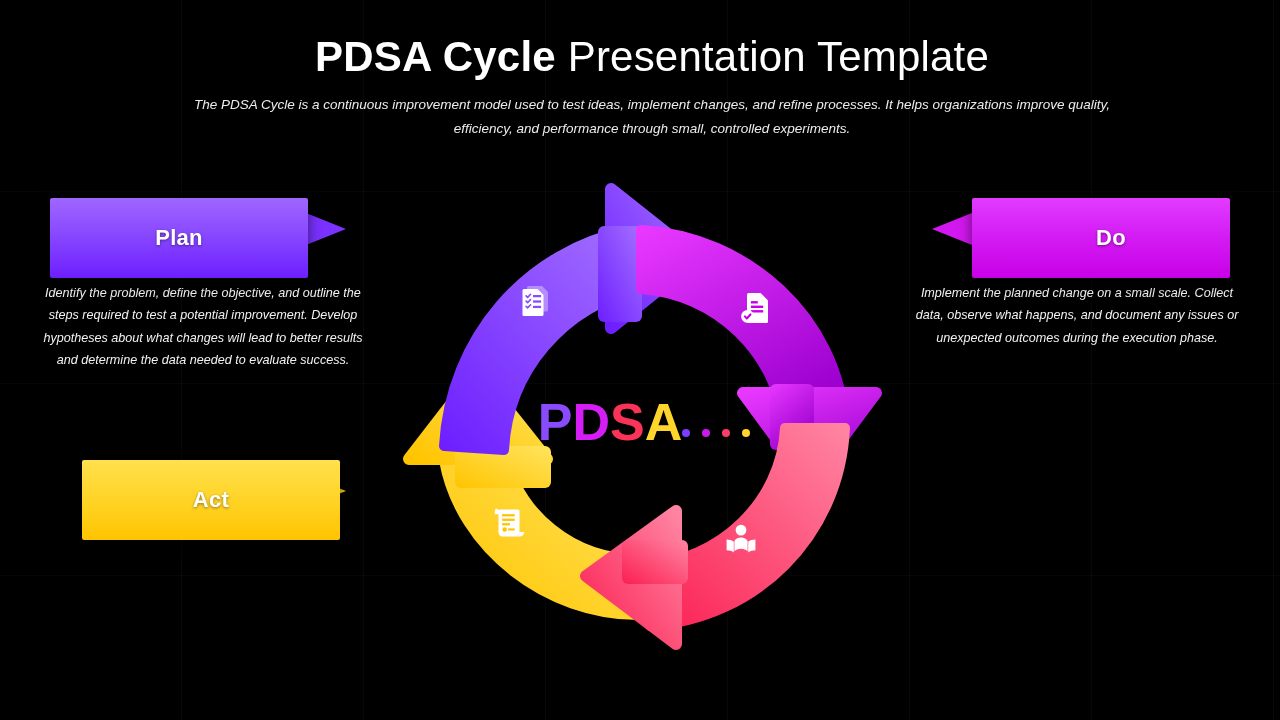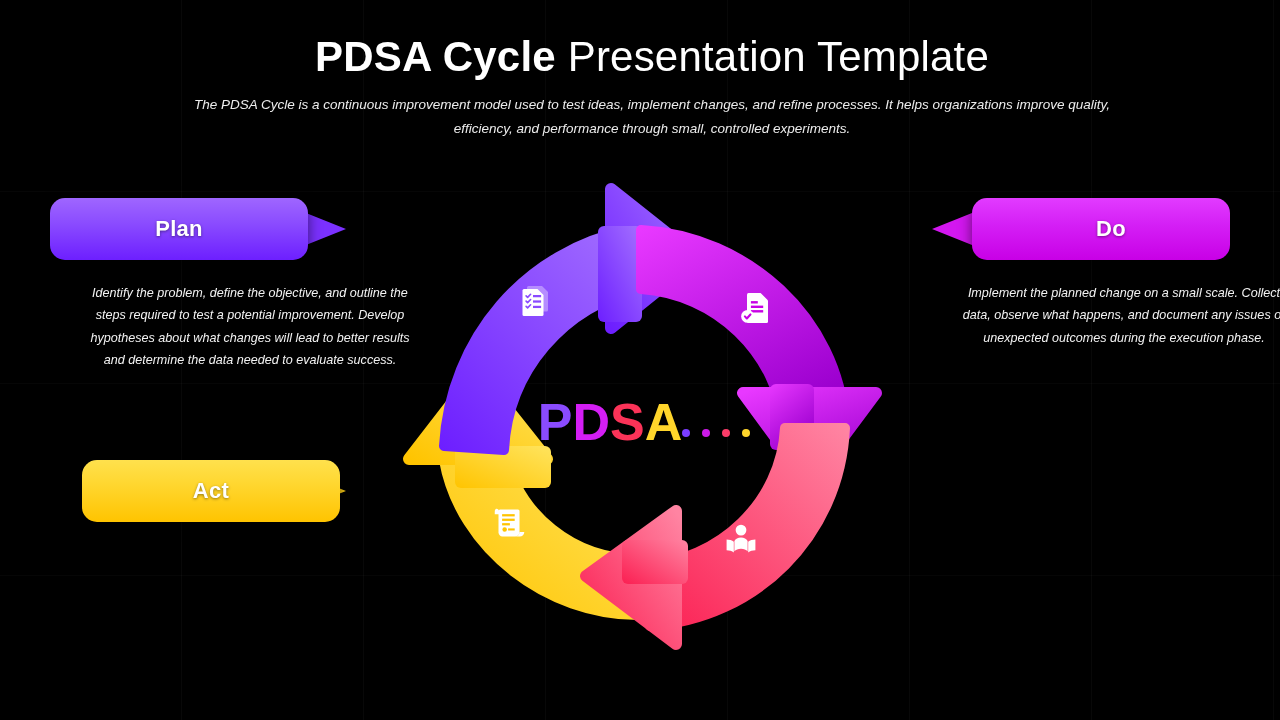--- a/index.html
+++ b/index.html
@@ -38,22 +38,22 @@
 
   
   .panel{ position:absolute; width:330px; }
   .panel.left{ left:38px; }
   .panel.right{ left:912px; }
   .panel.row1{ top:198px; }
   .panel.row2{ top:460px; }
 
   .banner-wrap{ position:relative; height:62px; }
   .banner{
-    position:absolute; top:0; height:62px; width:258px;
-    border-radius:15px;
+    position:absolute; top:0; height:80px; width:258px;
+    border-radius:2px;
     display:flex; align-items:center; justify-content:center;
     box-shadow:0 4px 14px rgba(0,0,0,.55);
   }
   .panel.left .banner{ left:12px; }
   .panel.right .banner{ left:60px;padding-left:20px; }
   .banner-label{
     color:#ffffff; font-size:22px; font-weight:700; letter-spacing:.3px;
     text-shadow:0 1px 3px rgba(0,0,0,.45);
   }
   
@@ -68,21 +68,20 @@
     left:20px;
     border-top:16px solid transparent;
     border-bottom:16px solid transparent;
     border-right:40px solid var(--tailc);
   }
 
   .desc{
     margin-top:22px; width:100%;
     font-size:12.6px; line-height:1.78; font-style:italic; color:#f2f2f2;
     text-align:center;
-    margin-left:47px;
   }
 
   
   .g-plan { background:linear-gradient(180deg,#9f66ff 0%,#8a4bff 42%,#6d1fff 100%); }
   .g-do   { background:linear-gradient(180deg,#e23bff 0%,#d41ef5 45%,#c800e6 100%); }
   .g-act  { background:linear-gradient(180deg,#ffe14d 0%,#ffd52b 45%,#ffc400 100%);margin-left:32px; }
   .g-study{ background:linear-gradient(180deg,#ff5f84 0%,#fb3c68 45%,#f5274f 100%); }
 
   
   .cycle{

